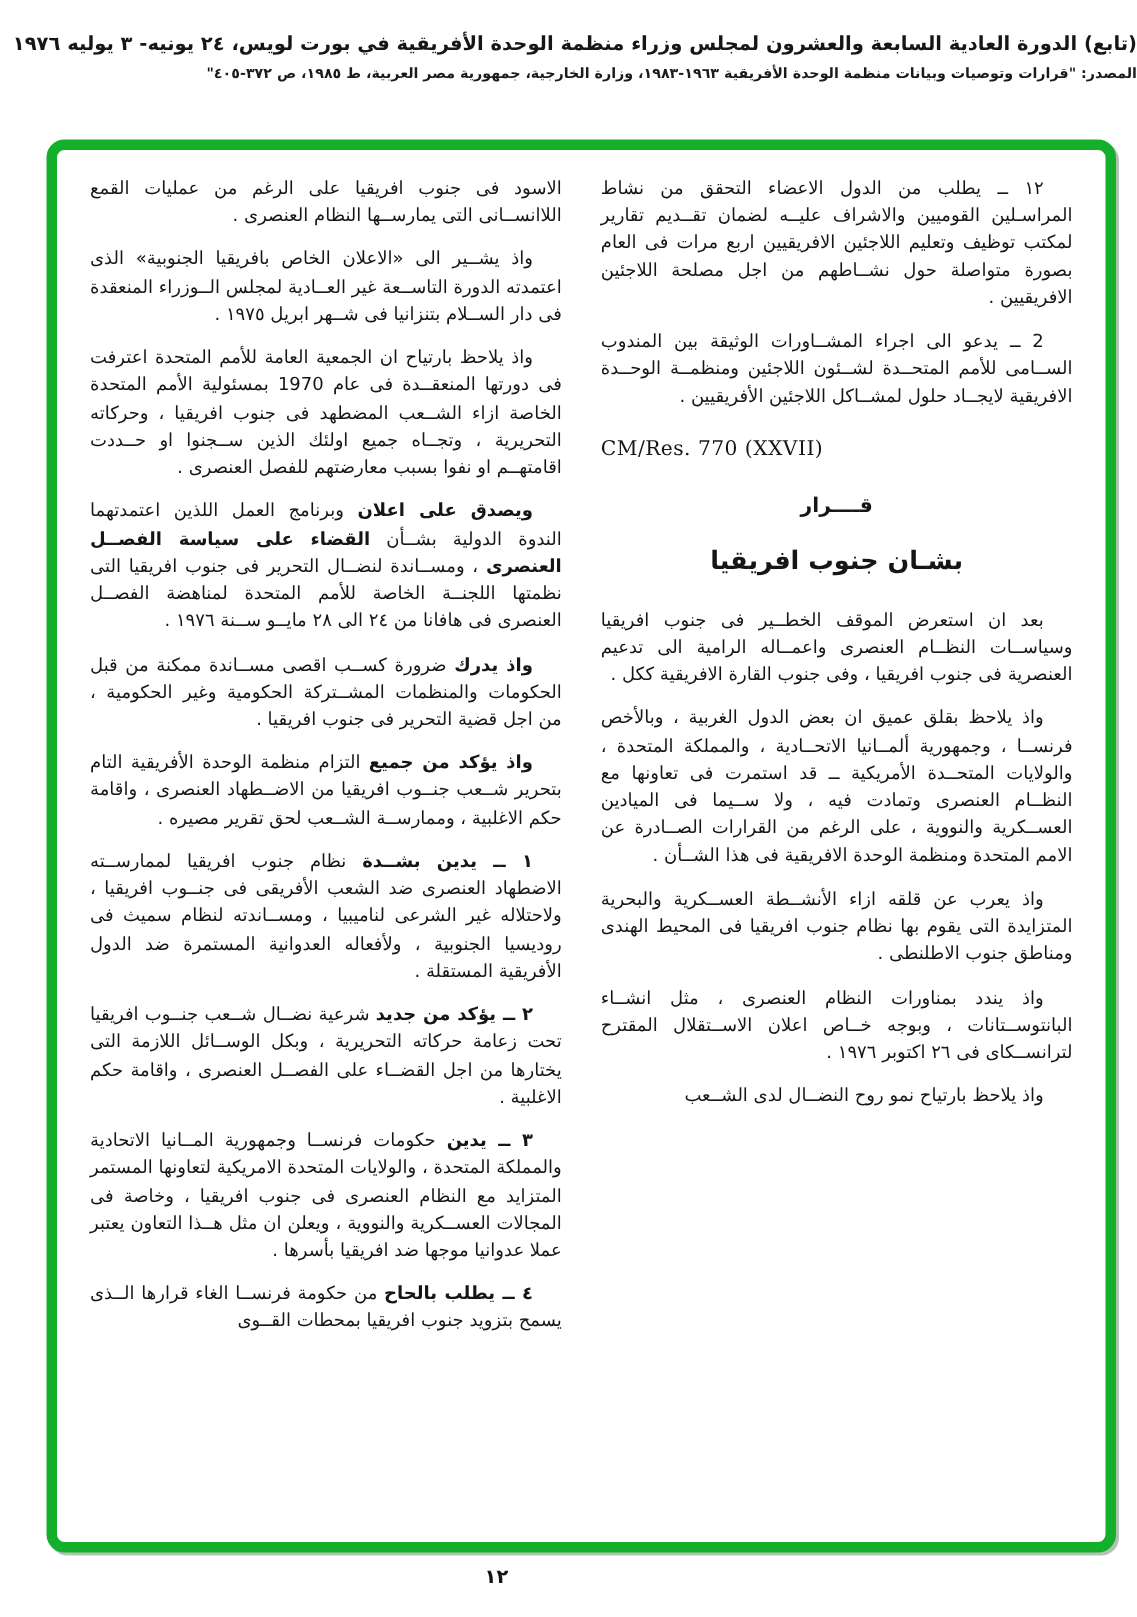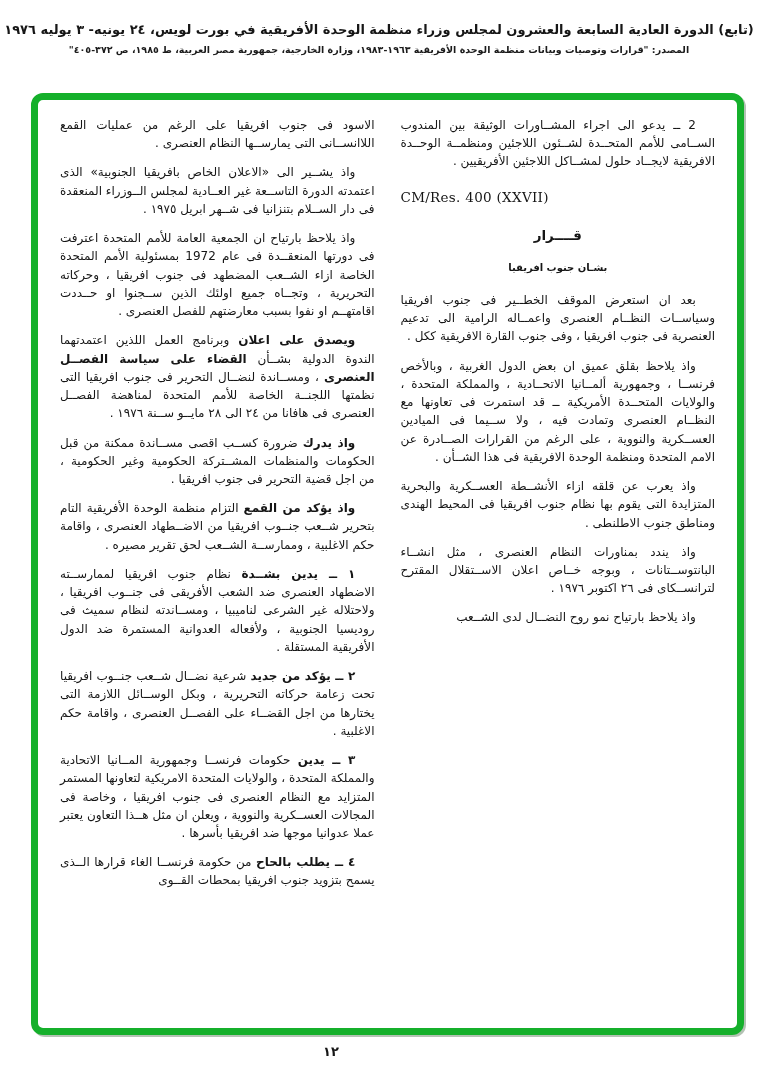--- a/index.html
+++ b/index.html
@@ -3,21 +3,21 @@
 <meta charset="utf-8">
 <style>
   html,body{margin:0;padding:0;}
   body{
     width:758px;height:1078px;position:relative;
     background:#ffffff;color:#161616;
     font-family:"DejaVu Sans",sans-serif;
     overflow:hidden;
   }
   
-  .page-header{position:absolute;top:22px;left:0;width:758px;text-align:center;direction:rtl;}
+  .page-header{position:absolute;top:22px;left:0;width:758px;direction:rtl;}
   .header-line1{font-size:13px;font-weight:bold;letter-spacing:0;}
   .header-line2{font-size:9.5px;font-weight:bold;margin-top:7px;color:#1b1b1b;}
   
   .frame{
     position:absolute;left:31px;top:93px;width:713px;height:942px;
     border:7px solid #15b02b;border-radius:12px;box-sizing:border-box;
     box-shadow:2px 2px 0 rgba(40,80,40,.35);
     background:#ffffff;overflow:hidden;
   }
   .columns{
@@ -32,59 +32,60 @@
   .cm-line{
     direction:ltr;text-align:left;text-indent:0;
     font-family:"DejaVu Serif",serif;font-size:13.5px;
     margin:16px 0 14px 0;letter-spacing:.3px;
   }
   .res-title{
     text-align:center;font-weight:bold;font-size:13.5px;
     margin:18px 0 14px 0;text-indent:0;
   }
   .res-subject{
-    text-align:center;font-weight:bold;font-size:10px;
+    text-align:center;font-weight:bold;font-size:17px;
     margin:0 0 16px 0;text-indent:0;
   }
   
   .page-footer{
     position:absolute;left:0;top:1044px;width:662px;
     text-align:center;font-size:13px;font-weight:bold;direction:rtl;
   }
 </style>
 </head>
 <body>
 
 <div class="page-header">
   <div class="header-line1">(تابع) الدورة العادية السابعة والعشرون لمجلس وزراء منظمة الوحدة الأفريقية في بورت لويس، ٢٤ يونيه- ٣ يوليه ١٩٧٦</div>
   <div class="header-line2">المصدر: "قرارات وتوصيات وبيانات منظمة الوحدة الأفريقية ١٩٦٣-١٩٨٣، وزارة الخارجية، جمهورية مصر العربية، ط ١٩٨٥، ص ٣٧٢-٤٠٥"</div>
 </div>
 
 <div class="frame">
   <div class="columns">
 
     <div class="col">
+      <p>١٢ ــ يطلب من الدول الاعضاء التحقق من نشاط المراسـلين القوميين والاشراف عليــه لضمان تقــديم تقارير لمكتب توظيف وتعليم اللاجئين الافريقيين اربع مرات فى العام بصورة متواصلة حول نشــاطهم من اجل مصلحة اللاجئين الافريقيين .</p>
       <p>2 ــ يدعو الى اجراء المشــاورات الوثيقة بين المندوب الســامى للأمم المتحــدة لشــئون اللاجئين ومنظمــة الوحــدة الافريقية لايجــاد حلول لمشــاكل اللاجئين الأفريقيين .</p>
-      <div class="cm-line">CM/Res. 400 (XXVII)</div>
+      <div class="cm-line">CM/Res. 770 (XXVII)</div>
       <div class="res-title">قــــرار</div>
       <div class="res-subject">بشـان جنوب افريقيا</div>
       <p>بعد ان استعرض الموقف الخطــير فى جنوب افريقيا وسياســات النظــام العنصرى واعمــاله الرامية الى تدعيم العنصرية فى جنوب افريقيا ، وفى جنوب القارة الافريقية ككل .</p>
       <p>واذ يلاحظ بقلق عميق ان بعض الدول الغربية ، وبالأخص فرنســا ، وجمهورية ألمــانيا الاتحــادية ، والمملكة المتحدة ، والولايات المتحــدة الأمريكية ــ قد استمرت فى تعاونها مع النظــام العنصرى وتمادت فيه ، ولا ســيما فى الميادين العســكرية والنووية ، على الرغم من القرارات الصــادرة عن الامم المتحدة ومنظمة الوحدة الافريقية فى هذا الشــأن .</p>
       <p>واذ يعرب عن قلقه ازاء الأنشــطة العســكرية والبحرية المتزايدة التى يقوم بها نظام جنوب افريقيا فى المحيط الهندى ومناطق جنوب الاطلنطى .</p>
       <p>واذ يندد بمناورات النظام العنصرى ، مثل انشــاء البانتوســتانات ، وبوجه خــاص اعلان الاســتقلال المقترح لترانســكاى فى ٢٦ اكتوبر ١٩٧٦ .</p>
       <p>واذ يلاحظ بارتياح نمو روح النضــال لدى الشــعب</p>
     </div>
 
     <div class="col">
       <p class="no-indent">الاسود فى جنوب افريقيا على الرغم من عمليات القمع اللاانســانى التى يمارســها النظام العنصرى .</p>
       <p>واذ يشــير الى «الاعلان الخاص بافريقيا الجنوبية» الذى اعتمدته الدورة التاســعة غير العــادية لمجلس الــوزراء المنعقدة فى دار الســلام بتنزانيا فى شــهر ابريل ١٩٧٥ .</p>
-      <p>واذ يلاحظ بارتياح ان الجمعية العامة للأمم المتحدة اعترفت فى دورتها المنعقــدة فى عام 1972 بمسئولية الأمم المتحدة الخاصة ازاء الشــعب المضطهد فى جنوب افريقيا ، وحركاته التحريرية ، وتجــاه جميع اولئك الذين ســجنوا او حــددت اقامتهــم او نفوا بسبب معارضتهم للفصل العنصرى .</p>
+      <p>واذ يلاحظ بارتياح ان الجمعية العامة للأمم المتحدة اعترفت فى دورتها المنعقــدة فى عام 1970 بمسئولية الأمم المتحدة الخاصة ازاء الشــعب المضطهد فى جنوب افريقيا ، وحركاته التحريرية ، وتجــاه جميع اولئك الذين ســجنوا او حــددت اقامتهــم او نفوا بسبب معارضتهم للفصل العنصرى .</p>
       <p><b class="lead">ويصدق على اعلان</b><span> وبرنامج العمل اللذين اعتمدتهما الندوة الدولية بشــأن </span><b class="lead">القضاء على سياسة الفصــل العنصرى</b><span> ، ومســاندة لنضــال التحرير فى جنوب افريقيا التى نظمتها اللجنــة الخاصة للأمم المتحدة لمناهضة الفصــل العنصرى فى هافانا من ٢٤ الى ٢٨ مايــو ســنة ١٩٧٦ .</span></p>
       <p><b class="lead">واذ يدرك</b><span> ضرورة كســب اقصى مســاندة ممكنة من قبل الحكومات والمنظمات المشــتركة الحكومية وغير الحكومية ، من اجل قضية التحرير فى جنوب افريقيا .</span></p>
-      <p><b class="lead">واذ يؤكد من القمع</b><span> التزام منظمة الوحدة الأفريقية التام بتحرير شــعب جنــوب افريقيا من الاضــطهاد العنصرى ، واقامة حكم الاغلبية ، وممارســة الشــعب لحق تقرير مصيره .</span></p>
+      <p><b class="lead">واذ يؤكد من جميع</b><span> التزام منظمة الوحدة الأفريقية التام بتحرير شــعب جنــوب افريقيا من الاضــطهاد العنصرى ، واقامة حكم الاغلبية ، وممارســة الشــعب لحق تقرير مصيره .</span></p>
       <p><b class="lead">١ ــ يدين بشــدة</b><span> نظام جنوب افريقيا لممارســته الاضطهاد العنصرى ضد الشعب الأفريقى فى جنــوب افريقيا ، ولاحتلاله غير الشرعى لناميبيا ، ومســاندته لنظام سميث فى روديسيا الجنوبية ، ولأفعاله العدوانية المستمرة ضد الدول الأفريقية المستقلة .</span></p>
       <p><b class="lead">٢ ــ يؤكد من جديد</b><span> شرعية نضــال شــعب جنــوب افريقيا تحت زعامة حركاته التحريرية ، وبكل الوســائل اللازمة التى يختارها من اجل القضــاء على الفصــل العنصرى ، واقامة حكم الاغلبية .</span></p>
       <p><b class="lead">٣ ــ يدين</b><span> حكومات فرنســا وجمهورية المــانيا الاتحادية والمملكة المتحدة ، والولايات المتحدة الامريكية لتعاونها المستمر المتزايد مع النظام العنصرى فى جنوب افريقيا ، وخاصة فى المجالات العســكرية والنووية ، ويعلن ان مثل هــذا التعاون يعتبر عملا عدوانيا موجها ضد افريقيا بأسرها .</span></p>
       <p><b class="lead">٤ ــ يطلب بالحاح</b><span> من حكومة فرنســا الغاء قرارها الــذى يسمح بتزويد جنوب افريقيا بمحطات القــوى</span></p>
     </div>
 
   </div>
 </div>
 
 <div class="page-footer">١٢</div>

